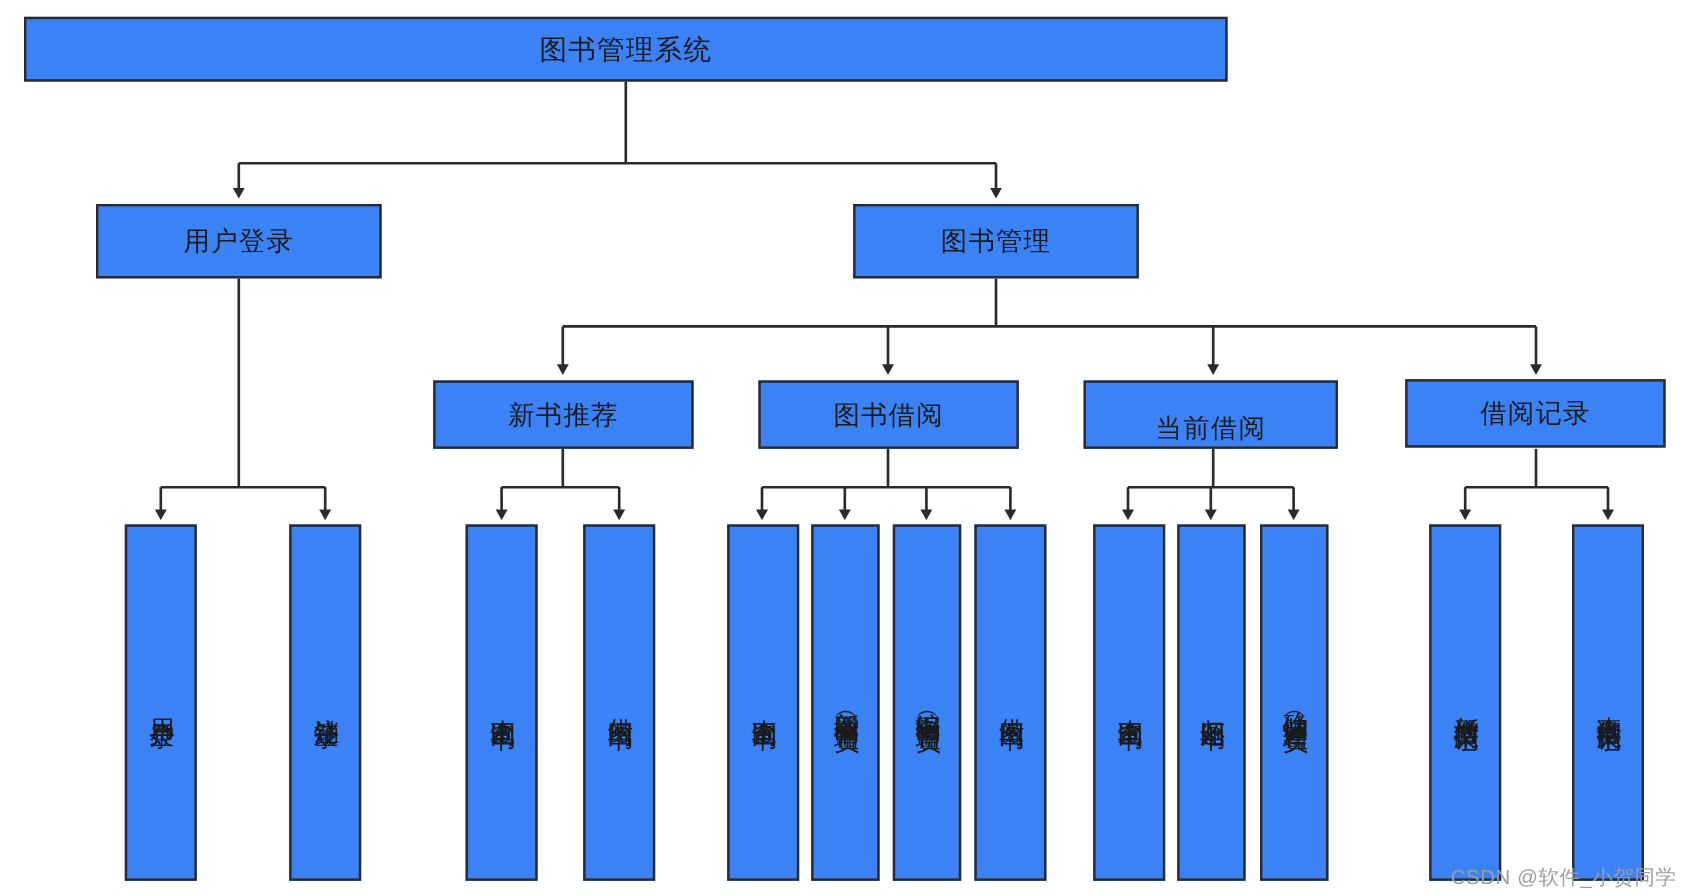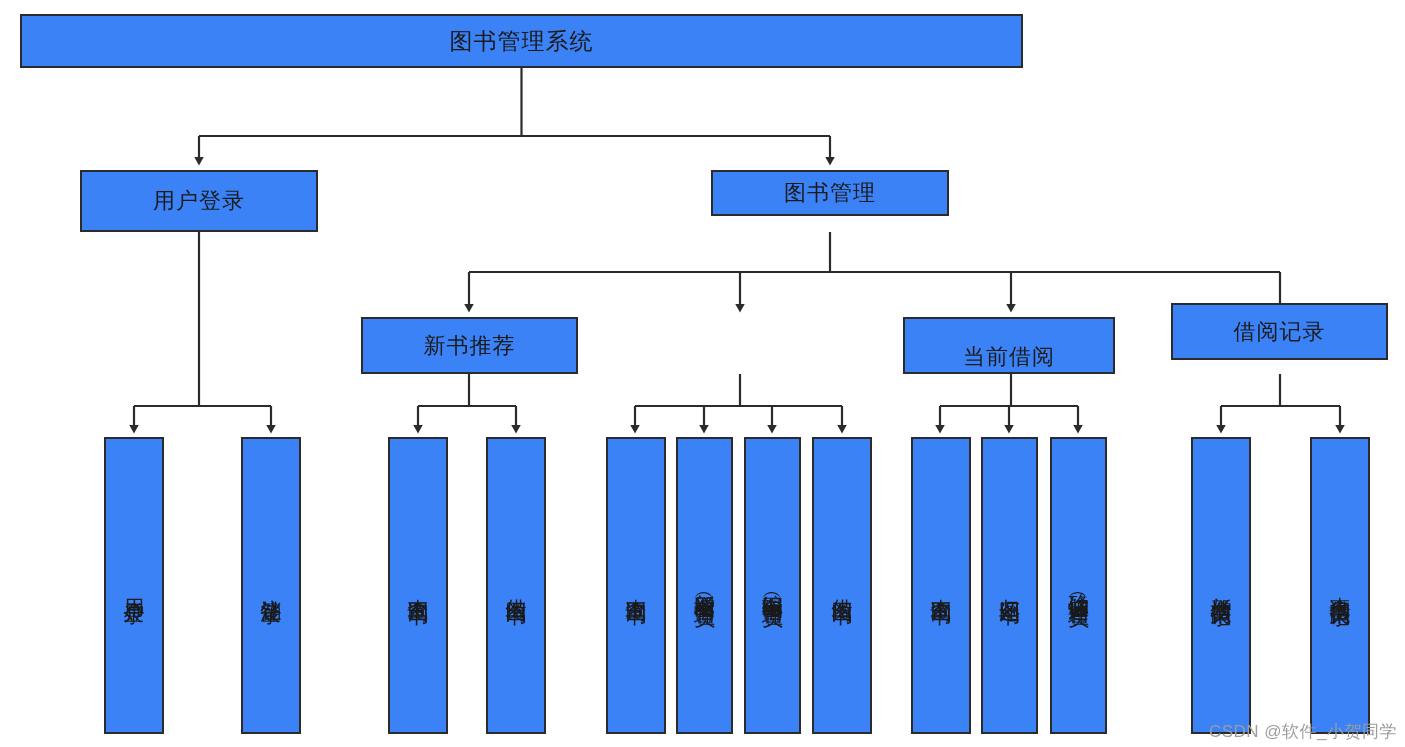--- a/index.html
+++ b/index.html
@@ -122,31 +122,34 @@
     </g>
   </svg>
 
   <div class="node h title" style="left:20px; top:14px; width:1003px; height:54px;">
     <span>图书管理系统</span>
   </div>
 
   <div class="node h" style="left:80px; top:170px; width:238px; height:62px;">
     <span>用户登录</span>
   </div>
-  <div class="node h" style="left:711px; top:170px; width:238px; height:46px;">
+  <div class="node h" style="left:711px; top:170px; width:238px; height:62px;">
     <span>图书管理</span>
   </div>
 
   <div class="node h" style="left:361px; top:317px; width:217px; height:57px;">
     <span>新书推荐</span>
   </div>
+  <div class="node h" style="left:632px; top:317px; width:217px; height:57px;">
+    <span>图书借阅</span>
+  </div>
   <div class="node h" style="left:903px; top:317px; width:212px; height:57px;align-items:flex-end;">
     <span>当前借阅</span>
   </div>
-  <div class="node h" style="left:1171px; top:303px; width:217px; height:57px;">
+  <div class="node h" style="left:1171px; top:316px; width:217px; height:57px;">
     <span>借阅记录</span>
   </div>
 
   <div class="node v" style="left:104px; top:437px; width:60px; height:297px;">
     <span class="vtext">用户登录</span>
   </div>
   <div class="node v" style="left:241px; top:437px; width:60px; height:297px;">
     <span class="vtext">注销登录</span>
   </div>
 

